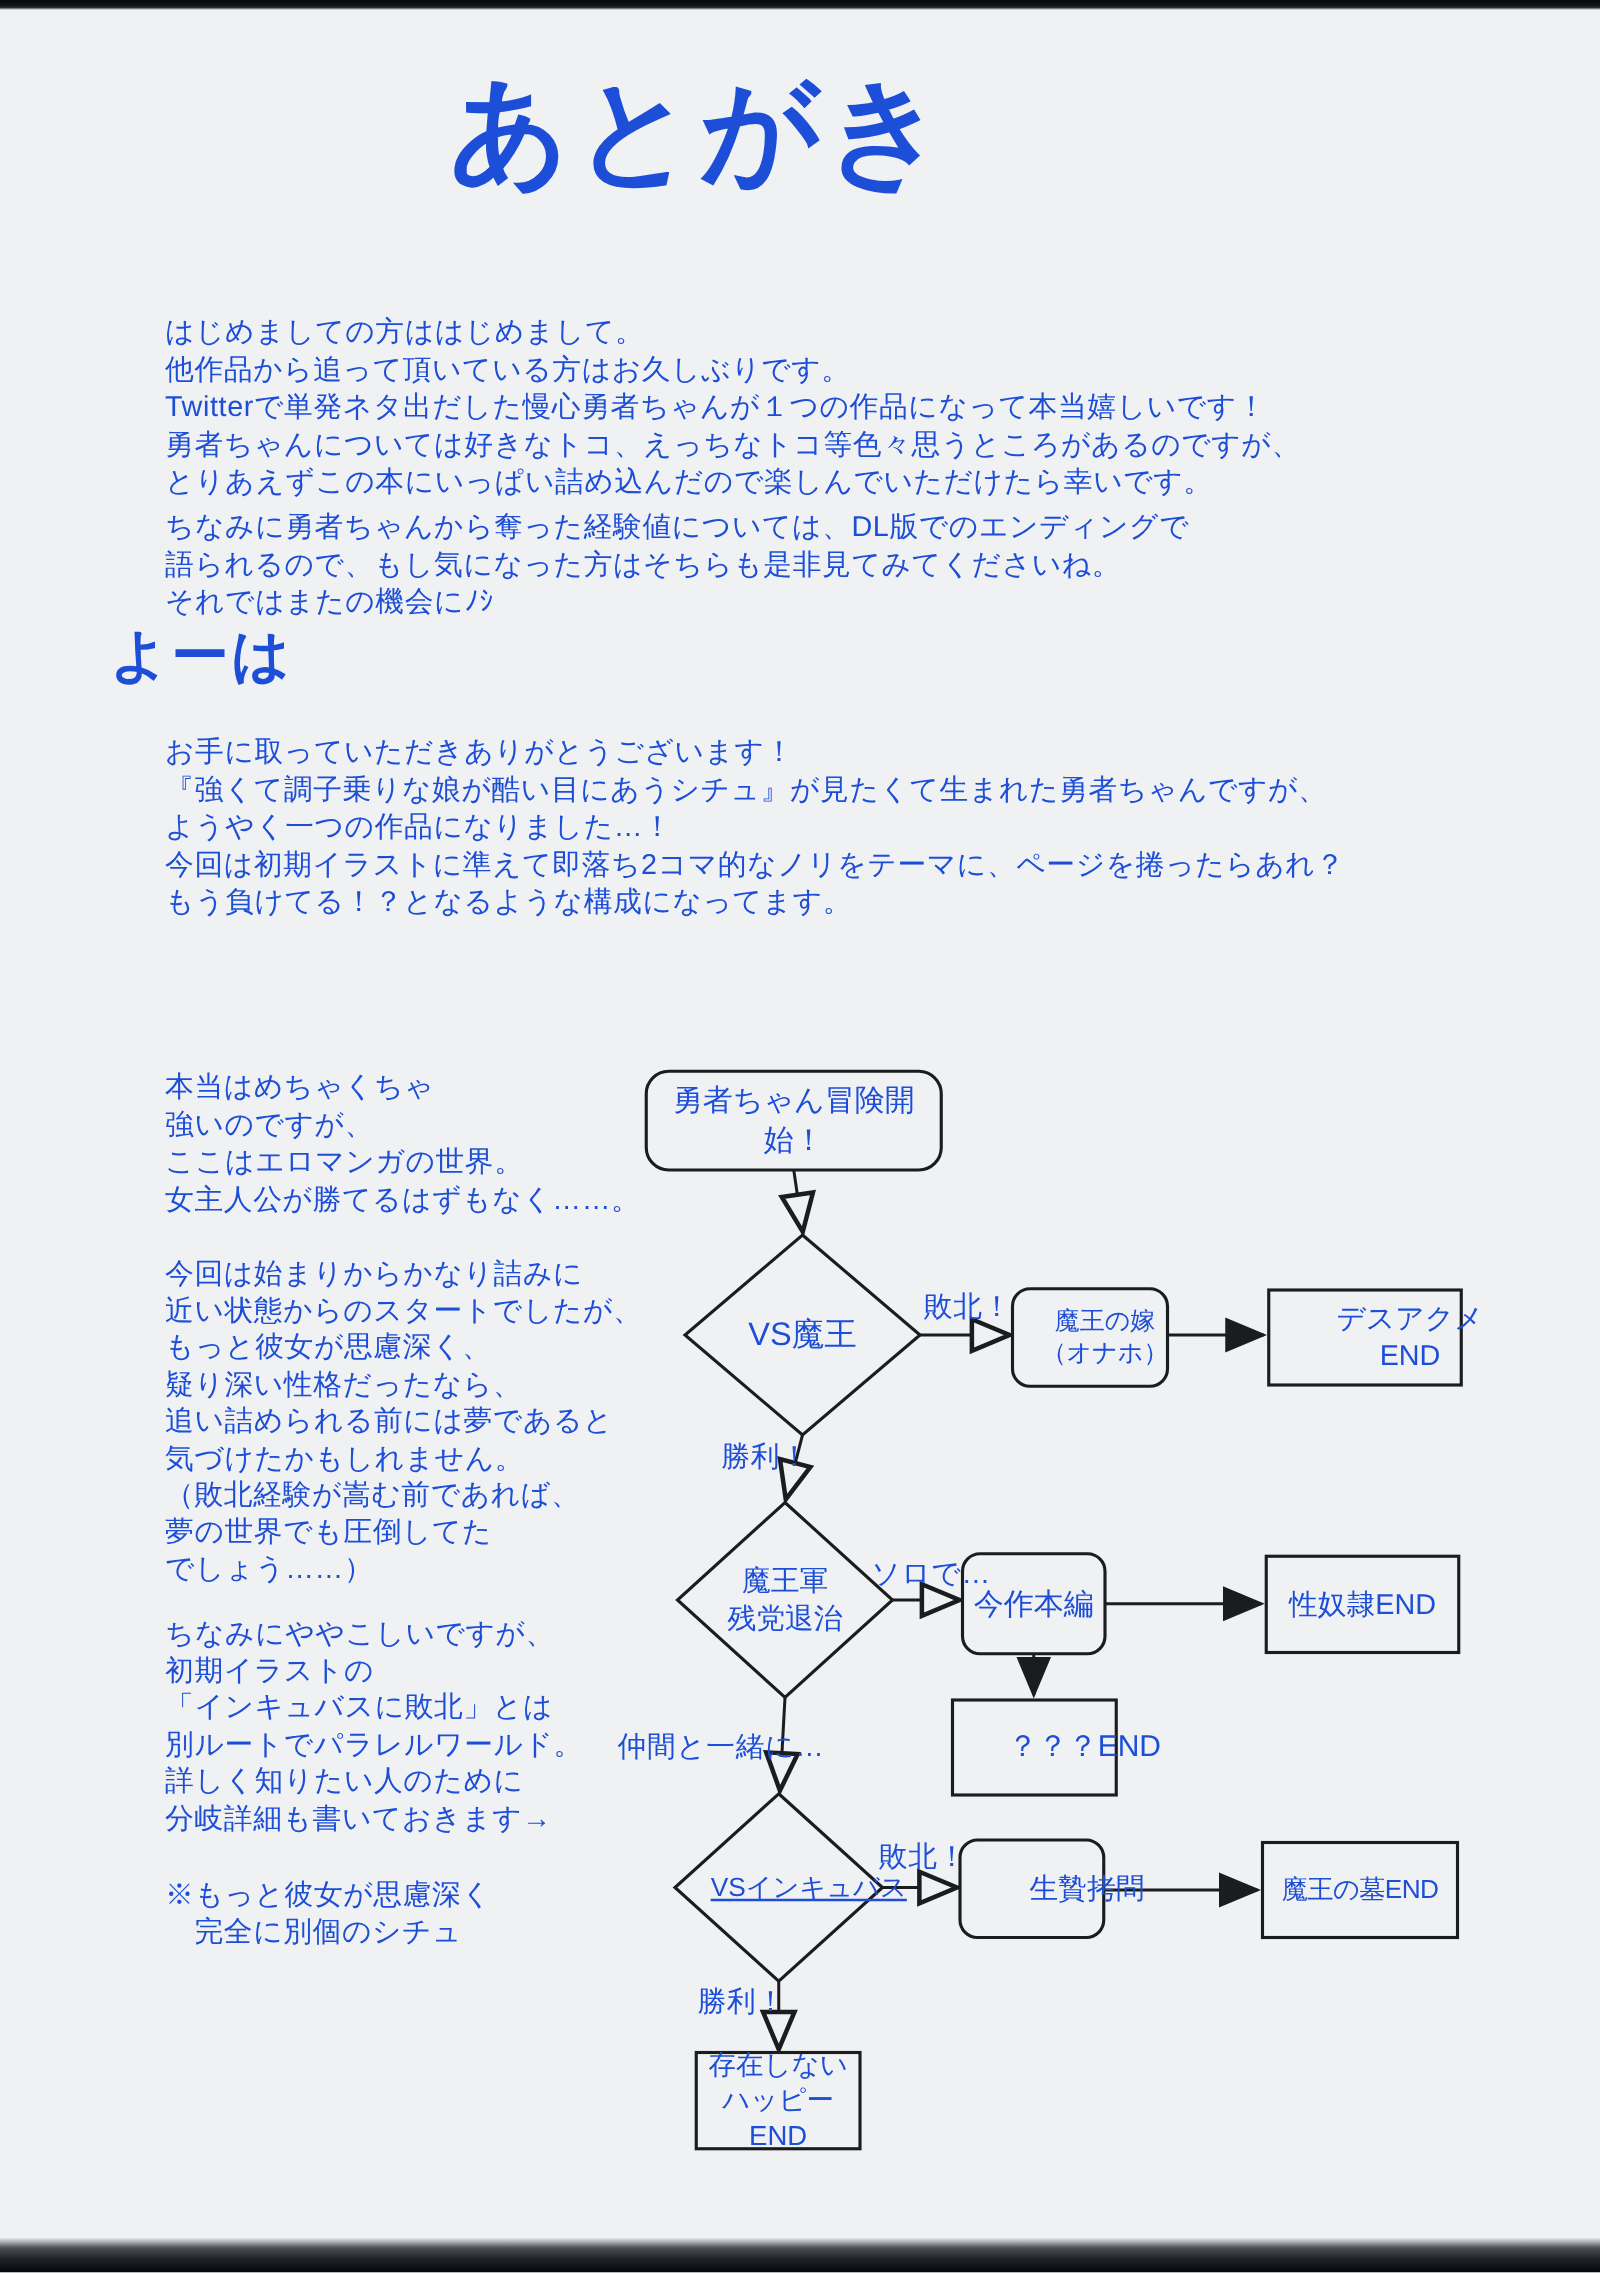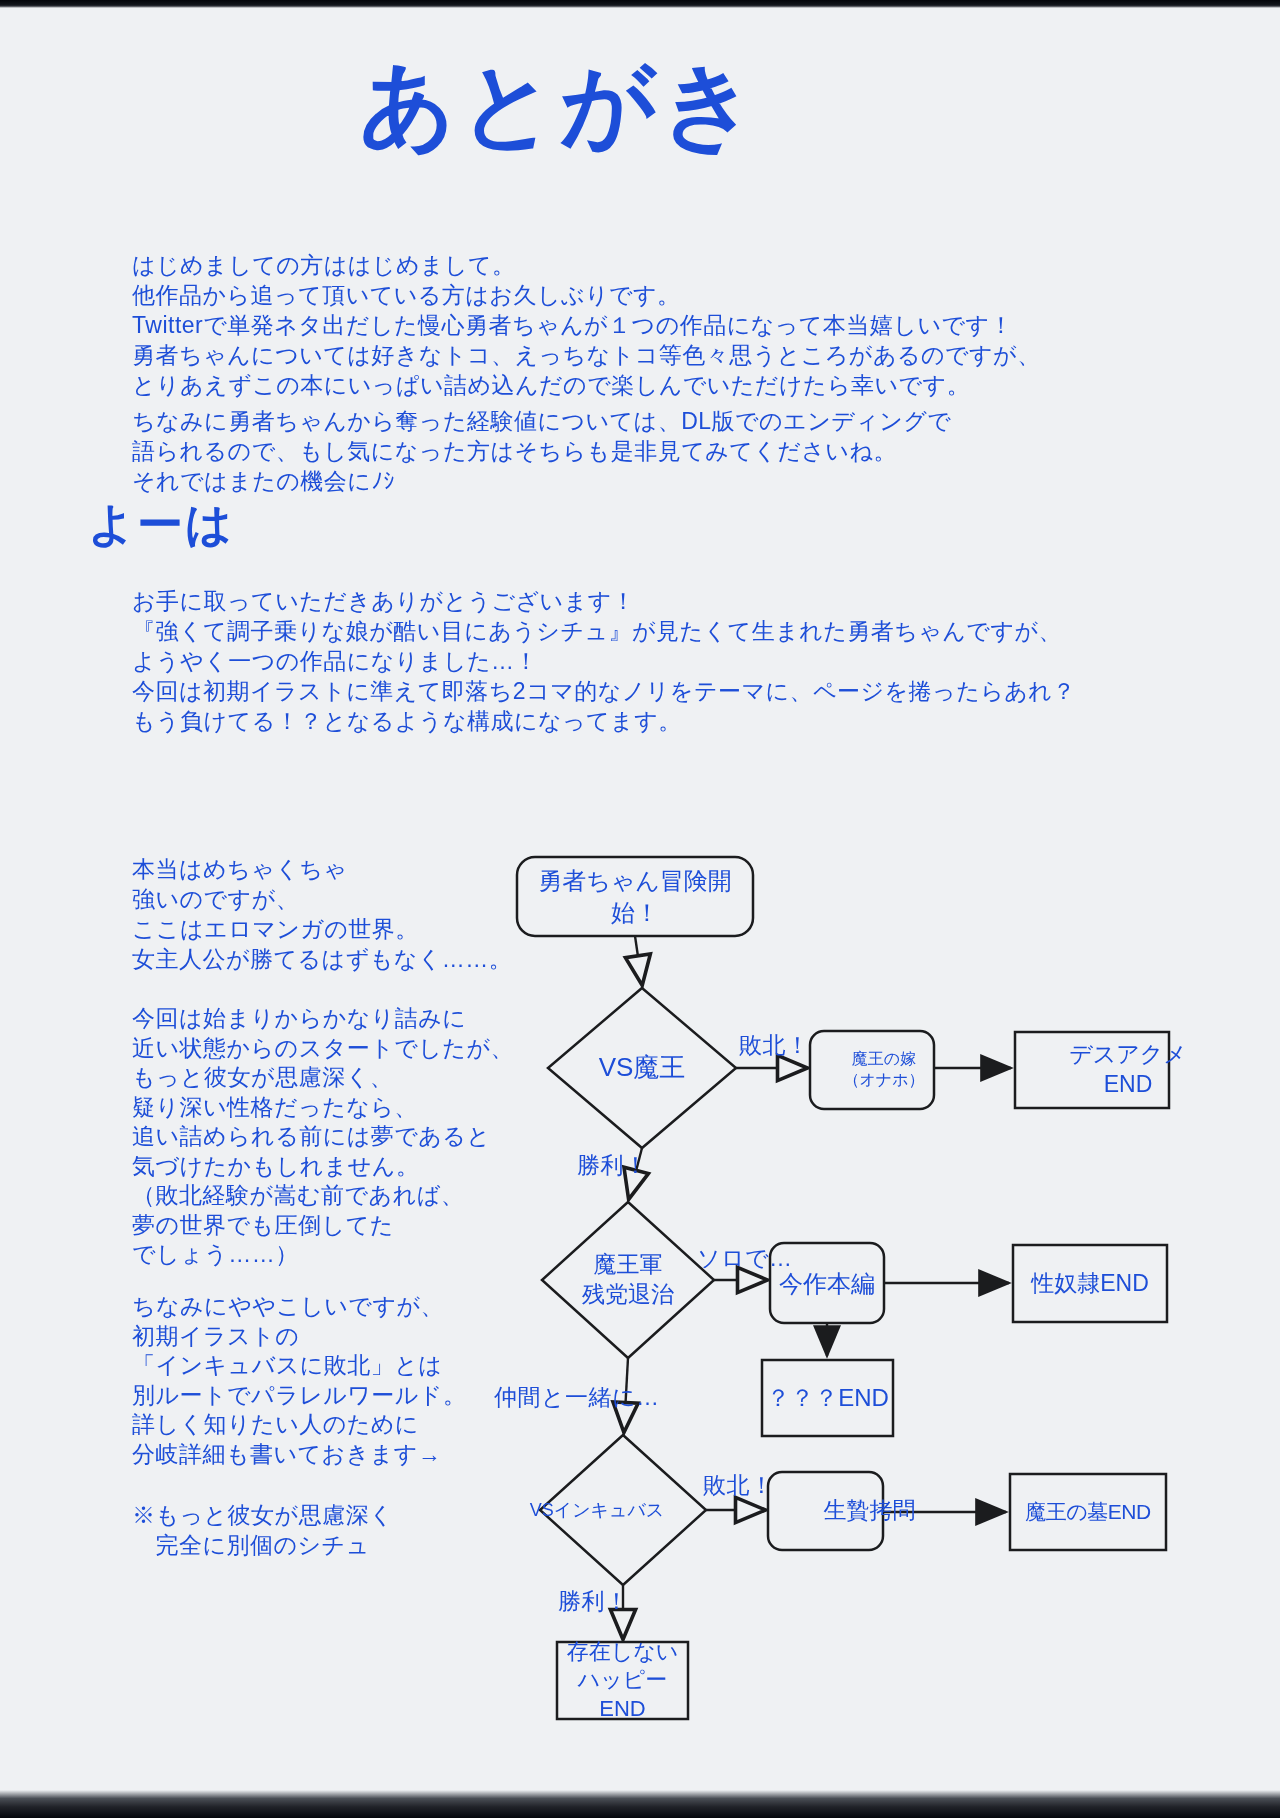--- a/index.html
+++ b/index.html
@@ -36,27 +36,27 @@
   #p-left3 { left:92px; top:1292px; line-height:29.5px; }
   #p-left4 { left:92px; top:1500px; }
 
   .flow-svg { position:absolute; left:440px; top:840px; }
   .flow-label {
     position:absolute; display:flex; align-items:center; justify-content:center;
     text-align:center; white-space:pre-line; line-height:1.3;
   }
   #lbl-start     { left:517px; top:857px;  width:236px; height:79px; font-size:24px; }
   #lbl-d1        { left:552px; top:1040px; width:180px; height:56px; font-size:26px; }
-  #lbl-bride     { left:810px; top:1031px; width:148px; height:78px; font-size:16px; }
+  #lbl-bride     { left:810px; top:1031px; width:148px; height:78px; font-size:20px; }
   #lbl-deathacme { left:1015px;top:1032px; width:154px; height:76px; font-size:23px;padding-left:36px; }
   #lbl-d2        { left:543px; top:1248px; width:170px; height:64px; font-size:23px; }
   #lbl-main      { left:770px; top:1243px; width:114px; height:82px; font-size:24px; }
   #lbl-slave     { left:1013px;top:1245px; width:154px; height:77px; font-size:23px; }
-  #lbl-qqq       { left:762px; top:1360px; width:131px; height:76px; font-size:24px; }
-  #lbl-d3        { left:507px; top:1494px; width:180px; height:34px; font-size:18px; white-space:nowrap; }
+  #lbl-qqq       { left:762px; top:1360px; width:131px; height:76px; font-size:24px;padding-left:40px; }
+  #lbl-d3        { left:557px; top:1494px; width:180px; height:34px; font-size:21px; white-space:nowrap;text-decoration:underline; }
   #lbl-sacrifice { left:768px; top:1472px; width:115px; height:78px; font-size:23px;padding-left:44px; }
   #lbl-grave     { left:1010px;top:1474px; width:156px; height:76px; font-size:21px; letter-spacing:-0.5px; }
   #lbl-happy     { left:557px; top:1642px; width:131px; height:77px; font-size:22px; }
 
   .edge-label { position:absolute; font-size:23px; letter-spacing:0.5px; }
   #el-defeat1 { left:739px; top:1030px; }
   #el-win1    { left:577px; top:1150px; }
   #el-solo    { left:697px; top:1243px; }
   #el-party   { left:494px; top:1382px; }
   #el-defeat2 { left:703px; top:1470px; }

